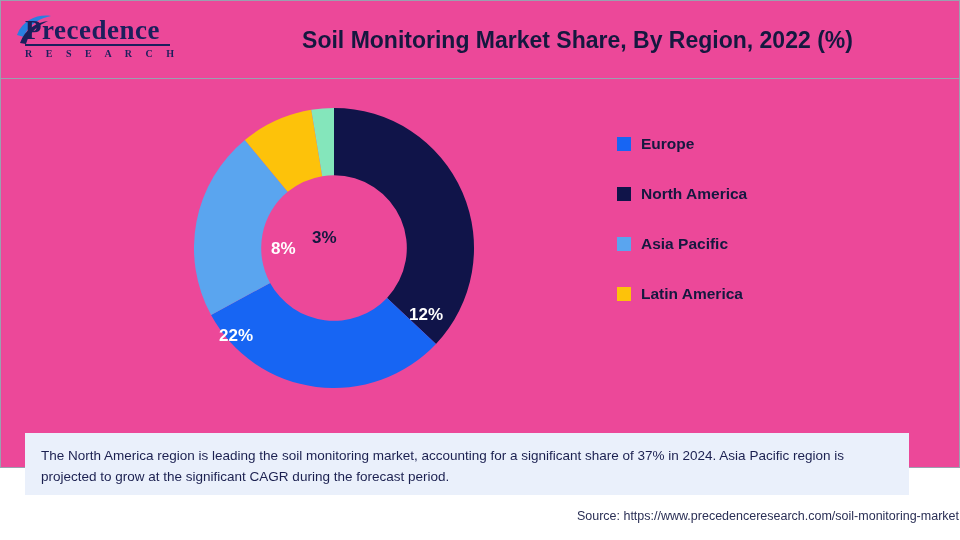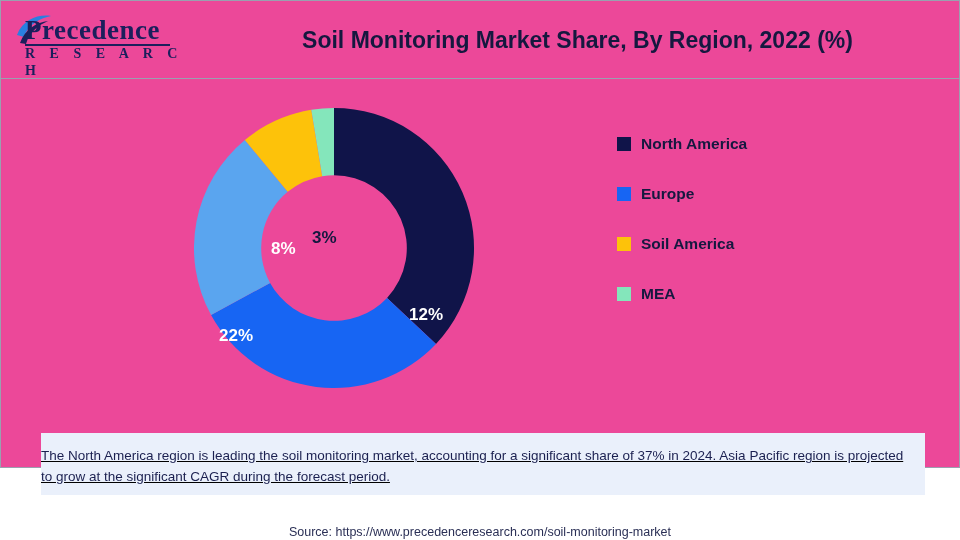--- a/index.html
+++ b/index.html
@@ -45,21 +45,21 @@
     position: absolute;
     left: 10px;
     top: 0px;
     font-size: 27px;
     line-height: 30px;
   }
   .logo-research {
     position: absolute;
     left: 10px;
     top: 30px;
-    font-size: 14px;
+    font-size: 10px;
     letter-spacing: 5.5px;
     line-height: 17px;
   }
   .logo-underline {
     position: absolute;
     left: 10px;
     top: 29px;
     width: 145px;
     height: 2px;
     background: #1b1f5c;
@@ -122,41 +122,40 @@
   }
   .legend-label {
     font-size: 15.5px;
     font-weight: bold;
     color: #15183f;
     white-space: nowrap;
   }
   
   .note {
     position: absolute;
-    left: 40px;
+    left: 24px;
     top: 432px;
     width: 884px;
     height: 62px;
     background: #eaf0fb;
     box-sizing: border-box;
-    padding: 12px 16px 0 0;
-    text-decoration: underline;
+    padding: 12px 16px 0 16px;
   }
   .note-text {
     font-size: 13.5px;
     color: #1b2050;
     line-height: 21px;
     font-family: "Liberation Sans", sans-serif;
   }
   .source {
     position: absolute;
     left: 0;
     right: 0;
-    top: 524px;
-    text-align: center;
+    top: 508px;
+    text-align: right;
     font-size: 12.5px;
     color: #2a2f55;
   }
 </style>
 </head>
 <body>
 
 <div class="page">
 
   <div class="header">
@@ -194,34 +193,34 @@
 
       <div class="slice-label" style="left:230px; top:212px;">12%</div>
       <div class="slice-label" style="left:122px; top:365px;">30%</div>
       <div class="slice-label" style="left:40px; top:233px;">22%</div>
       <div class="slice-label" style="left:92px; top:146px;">8%</div>
       <div class="slice-label dark" style="left:133px; top:135px;">3%</div>
     </div>
 
     <div class="legend">
       <div class="legend-item">
+        <span class="legend-swatch" style="background:#1765f3"></span>
+        <span class="legend-label">Europe</span>
+      </div>
+      <div class="legend-item">
         <span class="legend-swatch" style="background:#101449"></span>
         <span class="legend-label">North America</span>
       </div>
       <div class="legend-item">
-        <span class="legend-swatch" style="background:#1765f3"></span>
-        <span class="legend-label">Europe</span>
+        <span class="legend-swatch" style="background:#5aa5ef"></span>
+        <span class="legend-label">Asia Pacific</span>
       </div>
       <div class="legend-item">
         <span class="legend-swatch" style="background:#fdc20a"></span>
-        <span class="legend-label">Soil America</span>
-      </div>
-      <div class="legend-item">
-        <span class="legend-swatch" style="background:#84e6bb"></span>
-        <span class="legend-label">MEA</span>
+        <span class="legend-label">Latin America</span>
       </div>
     </div>
 
   </div>
 
   <div class="note">
     <div class="note-text">The North America region is leading the soil monitoring market, accounting for a significant share of 37% in 2024. Asia Pacific region is projected to grow at the significant CAGR during the forecast period.</div>
   </div>
 
   <div class="source">Source: https://www.precedenceresearch.com/soil-monitoring-market</div>

